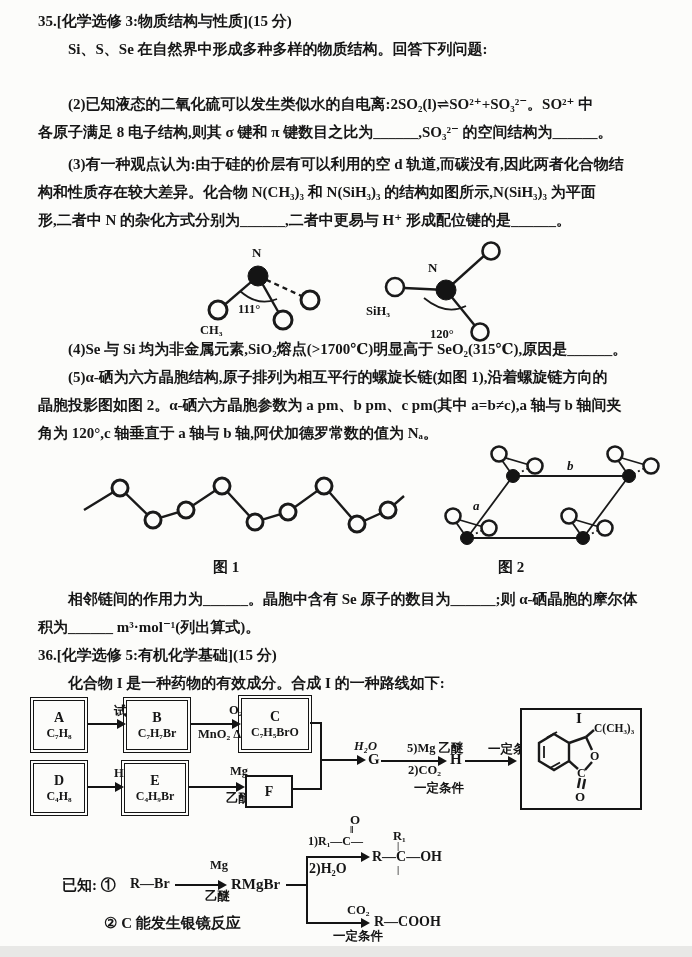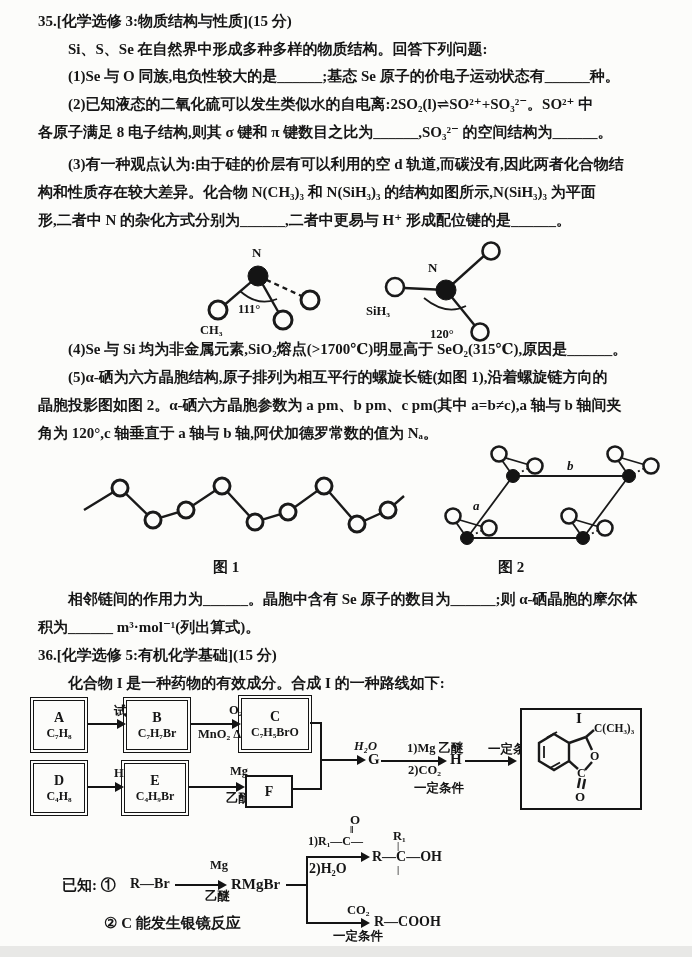--- a/index.html
+++ b/index.html
@@ -28,21 +28,20 @@
   .atom-fill{fill:#141414;stroke:#141414;}
   .mini{position:absolute;white-space:nowrap;font-weight:800;}
 </style>
 </head>
 <body>
 
 <div class="page">
 
   <div class="tl hd" style="left:38px;top:12px;">35.[化学选修 3:物质结构与性质](15 分)</div>
   <div class="tl" style="left:68px;top:40px;">Si、S、Se 在自然界中形成多种多样的物质结构。回答下列问题:</div>
-  <div class="tl" style="left:68px;top:67px;">(1)Se 与 O 同族,电负性较大的是______;基态 Se 原子的价电子运动状态有______种。</div>
   <div class="tl" style="left:68px;top:95px;">(2)已知液态的二氧化硫可以发生类似水的自电离:2SO₂(l)⇌SO²⁺+SO₃²⁻。SO²⁺ 中</div>
   <div class="tl" style="left:38px;top:123px;">各原子满足 8 电子结构,则其 σ 键和 π 键数目之比为______,SO₃²⁻ 的空间结构为______。</div>
   <div class="tl" style="left:68px;top:155px;">(3)有一种观点认为:由于硅的价层有可以利用的空 d 轨道,而碳没有,因此两者化合物结</div>
   <div class="tl" style="left:38px;top:211px;">形,二者中 N 的杂化方式分别为______,二者中更易与 H⁺ 形成配位键的是______。</div>
   <div class="tl" style="left:38px;top:183px;">构和性质存在较大差异。化合物 N(CH₃)₃ 和 N(SiH₃)₃ 的结构如图所示,N(SiH₃)₃ 为平面</div>
 
   <svg style="left:188px;top:243px;" width="150" height="95" viewBox="0 0 150 95">
     <line class="bond" x1="70" y1="33" x2="34" y2="64"></line>
     <line class="bond" x1="70" y1="33" x2="92" y2="72"></line>
     <line class="bond" x1="70" y1="33" x2="118" y2="55" stroke-dasharray="5,4"></line>
@@ -180,21 +179,21 @@
   <div class="hline" style="left:310px;top:722px;width:12px;"></div>
   <div class="hline" style="left:291px;top:788px;width:31px;"></div>
   <div class="vline" style="left:320px;top:722px;height:68px;"></div>
   <div class="hline" style="left:320px;top:759px;width:38px;"></div>
   <div class="arr" style="left:357px;top:755px;"></div>
   <div class="albl" style="left:328px;top:739px;font-style:italic;">H₂O</div>
 
   <div class="node" style="left:368px;top:751px;">G</div>
   <div class="hline" style="left:381px;top:760px;width:58px;"></div>
   <div class="arr" style="left:438px;top:756px;"></div>
-  <div class="albl" style="left:381px;top:740px;">1)Mg 乙醚</div>
+  <div class="albl" style="left:381px;top:740px;">5)Mg 乙醚</div>
   <div class="albl" style="left:382px;top:763px;">2)CO₂</div>
   <div class="albl" style="left:388px;top:780px;">一定条件</div>
 
   <div class="node" style="left:450px;top:751px;">H</div>
   <div class="hline" style="left:465px;top:760px;width:44px;"></div>
   <div class="arr" style="left:508px;top:756px;"></div>
   <div class="albl" style="left:462px;top:741px;">一定条件</div>
 
   <div class="sbox" style="left:520px;top:708px;width:118px;height:98px;"></div>
   <div class="cap" style="left:520px;top:710px;width:118px;text-align:center;">I</div>

